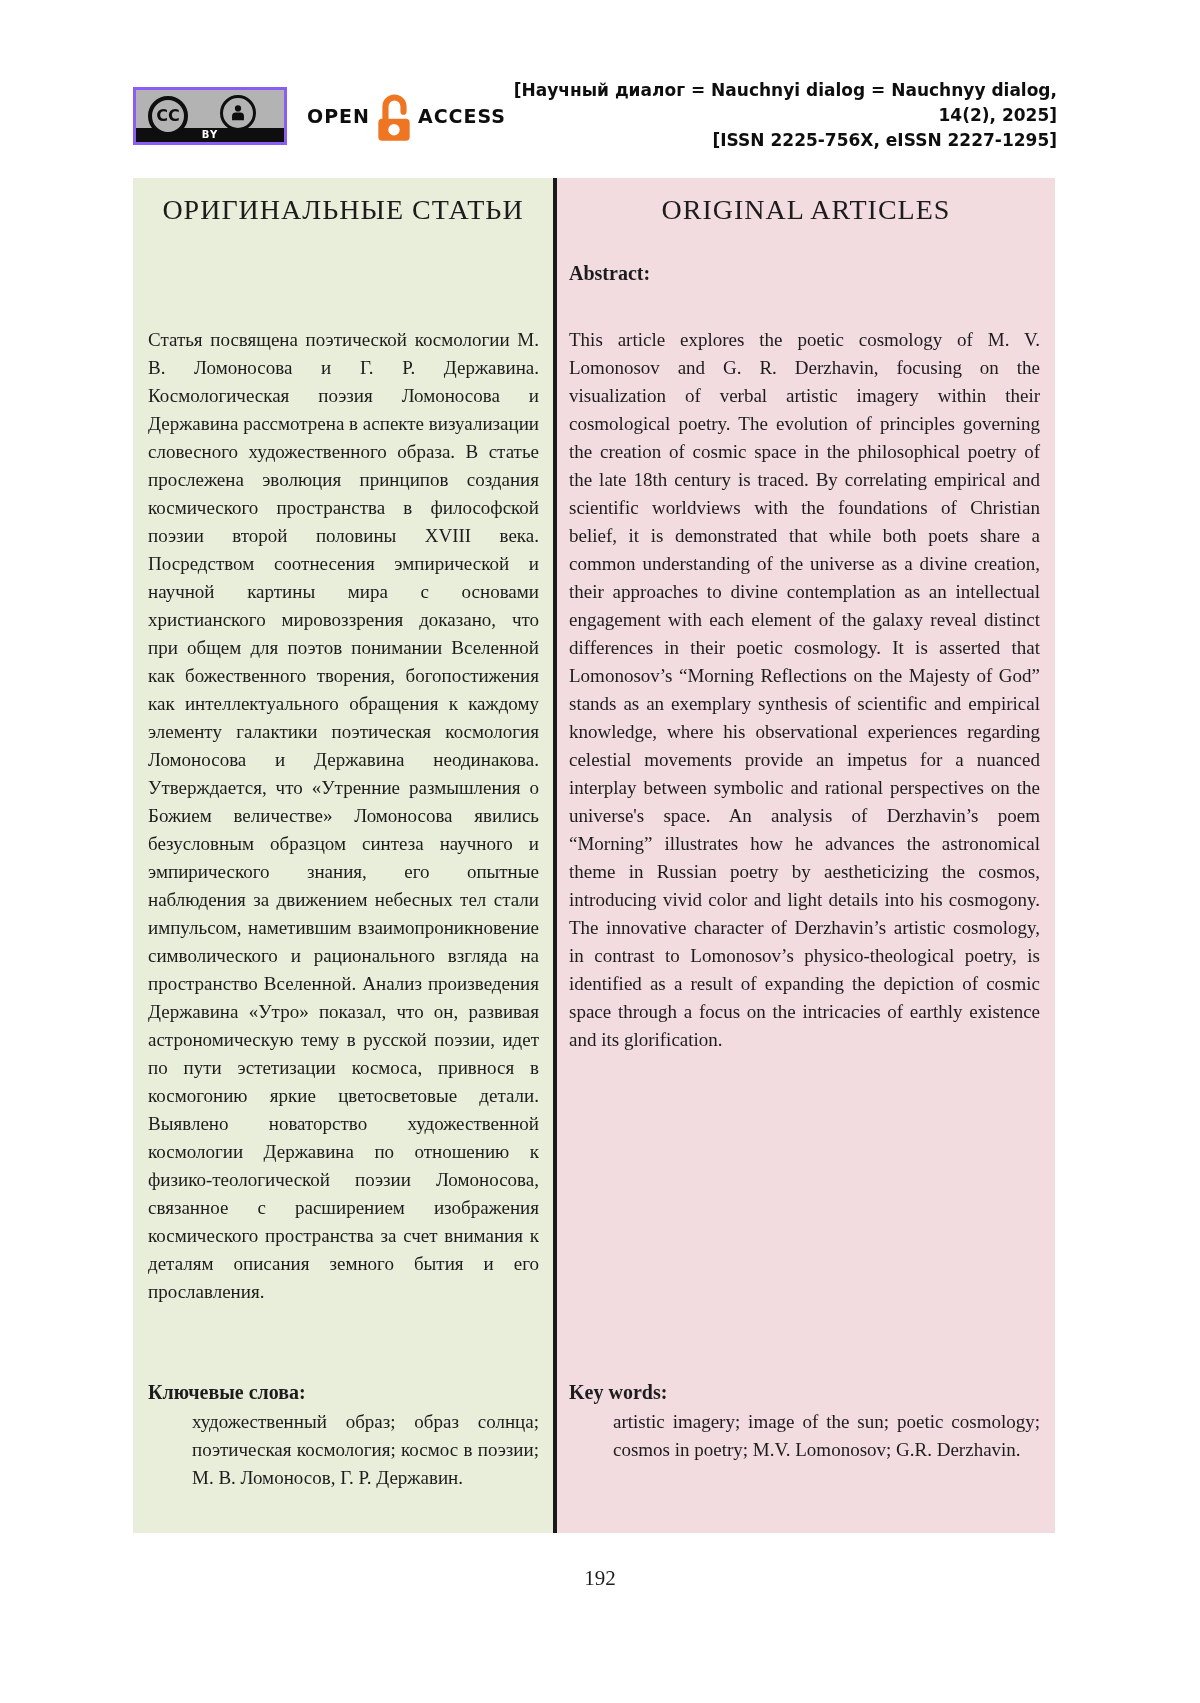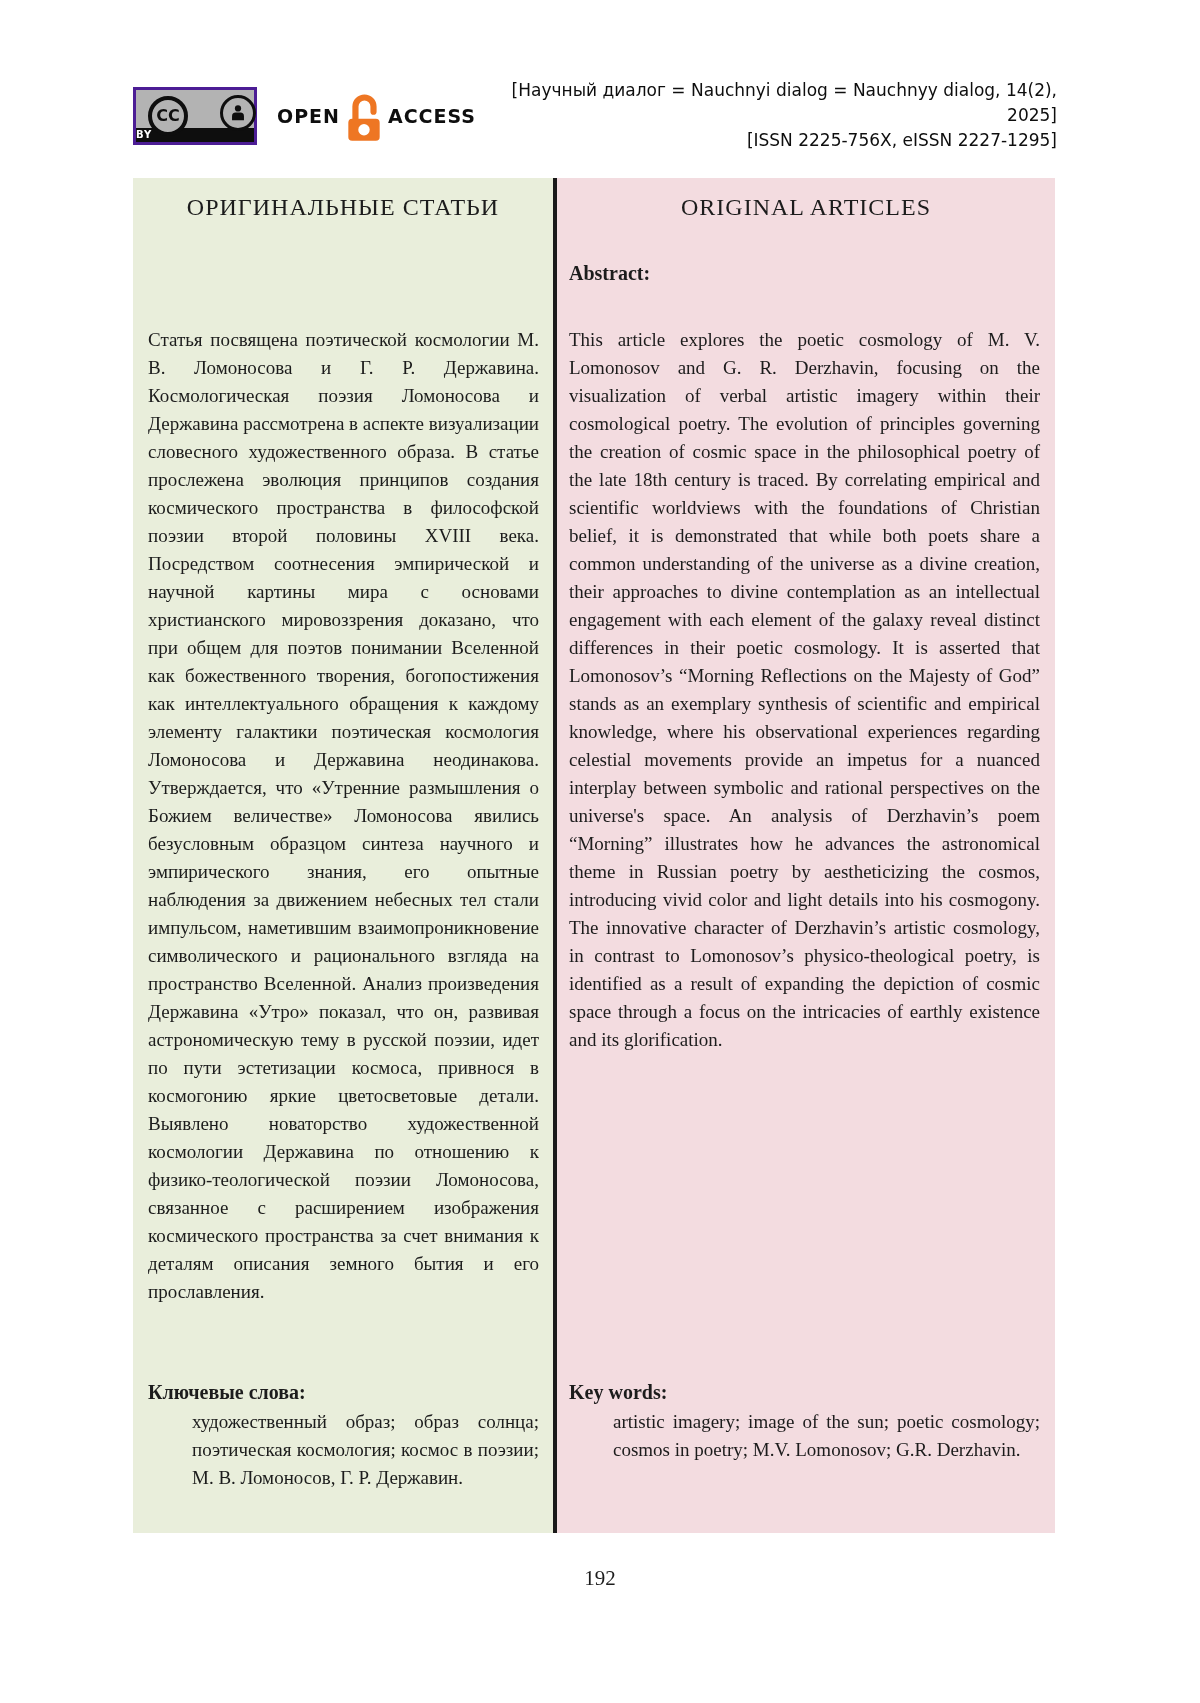--- a/index.html
+++ b/index.html
@@ -19,29 +19,29 @@
     color:var(--ink);
     overflow:hidden;
   }
 
   
   .header{
     position:absolute;top:78px;left:133px;width:924px;
     display:flex;align-items:center;
   }
   .cc-badge{
-    position:relative;width:124px;height:58px;
-    background:#b3b3b3;border:3px solid #4c1d95;
+    position:relative;width:154px;height:58px;
+    background:#b3b3b3;border:3px solid #8b5cf6;
     flex:0 0 auto;
   }
   .by-strip{
     position:absolute;left:0;right:0;bottom:0;height:14px;
     background:#0e0e0e;color:#ffffff;
     font-family:"DejaVu Sans",sans-serif;font-size:10px;font-weight:bold;
-    text-align:left;line-height:14px;letter-spacing:1px;
+    text-align:center;line-height:14px;letter-spacing:1px;
   }
   .cc-circle{
     position:absolute;left:12px;top:6px;width:40px;height:40px;
     border:4px solid #0e0e0e;border-radius:50%;
     display:flex;align-items:center;justify-content:center;
     font-family:"DejaVu Sans",sans-serif;font-weight:bold;font-size:16px;color:#0e0e0e;
     background:#b3b3b3;z-index:2;
   }
   .person-circle{
     position:absolute;left:84px;top:5px;width:36px;height:36px;
@@ -53,36 +53,36 @@
     display:flex;align-items:center;margin-left:20px;flex:0 0 auto;
   }
   .oa-word{
     font-family:"DejaVu Sans",sans-serif;font-weight:bold;
     font-size:19px;letter-spacing:1px;color:#0e0e0e;text-align:center;
   }
   .oa-lock{margin:0 5px;}
   .citation{
     margin-left:auto;text-align:right;
     font-family:"DejaVu Sans",sans-serif;
-    font-size:17px;line-height:25px;color:#0e0e0e;
+    font-size:17px;line-height:25px;color:#0e0e0e;font-weight:bold;
   }
 
   
   .columns{
     position:absolute;top:178px;left:133px;width:922px;height:1355px;
     display:flex;
   }
   .col{position:relative;height:100%;}
   .col-ru{width:420px;background:var(--russian-bg);}
   .divider{width:4px;height:100%;background:var(--divider);flex:0 0 auto;}
   .col-en{width:498px;background:var(--english-bg);padding-left:10px;}
   .section-title{
     position:absolute;top:16px;left:0;right:0;
     text-align:center;font-weight:normal;
-    font-size:24px;letter-spacing:1px;
+    font-size:28px;letter-spacing:1px;
   }
   .abstract-label{
     position:absolute;top:84px;
     font-weight:bold;font-size:20px;
   }
   .abstract-text{
     position:absolute;top:148px;
     font-size:19px;line-height:28px;
     text-align:justify;
   }

